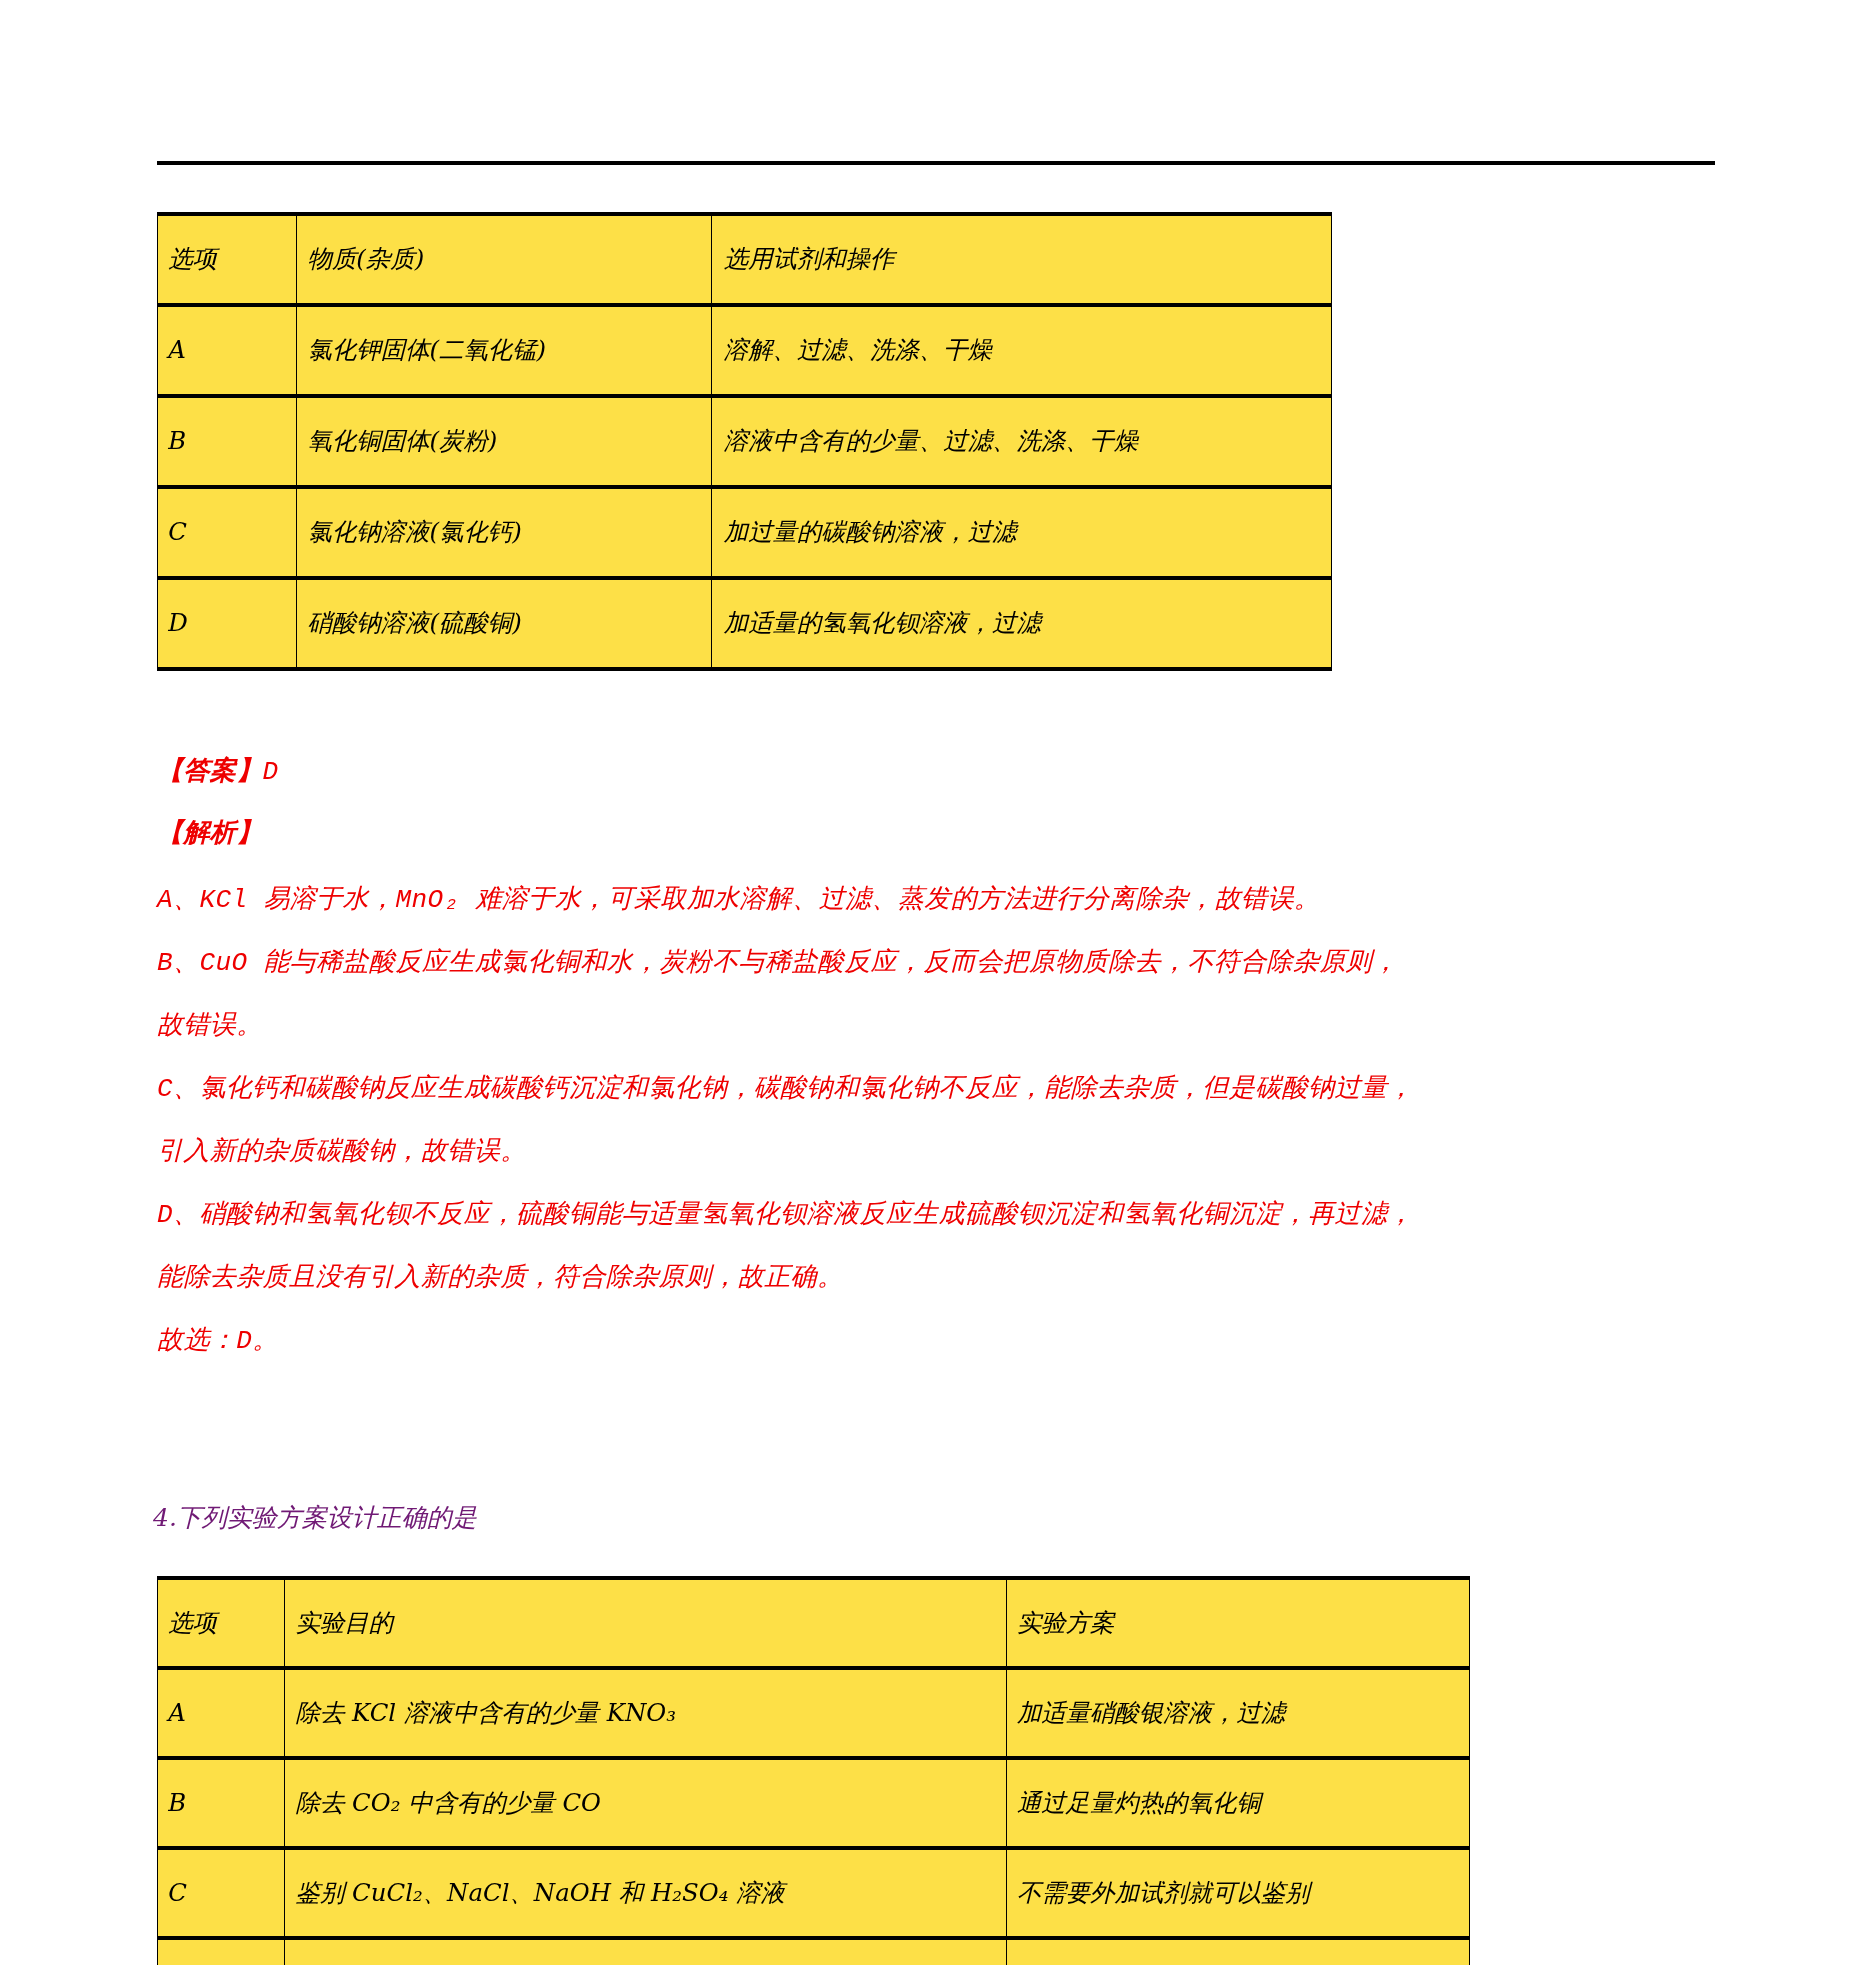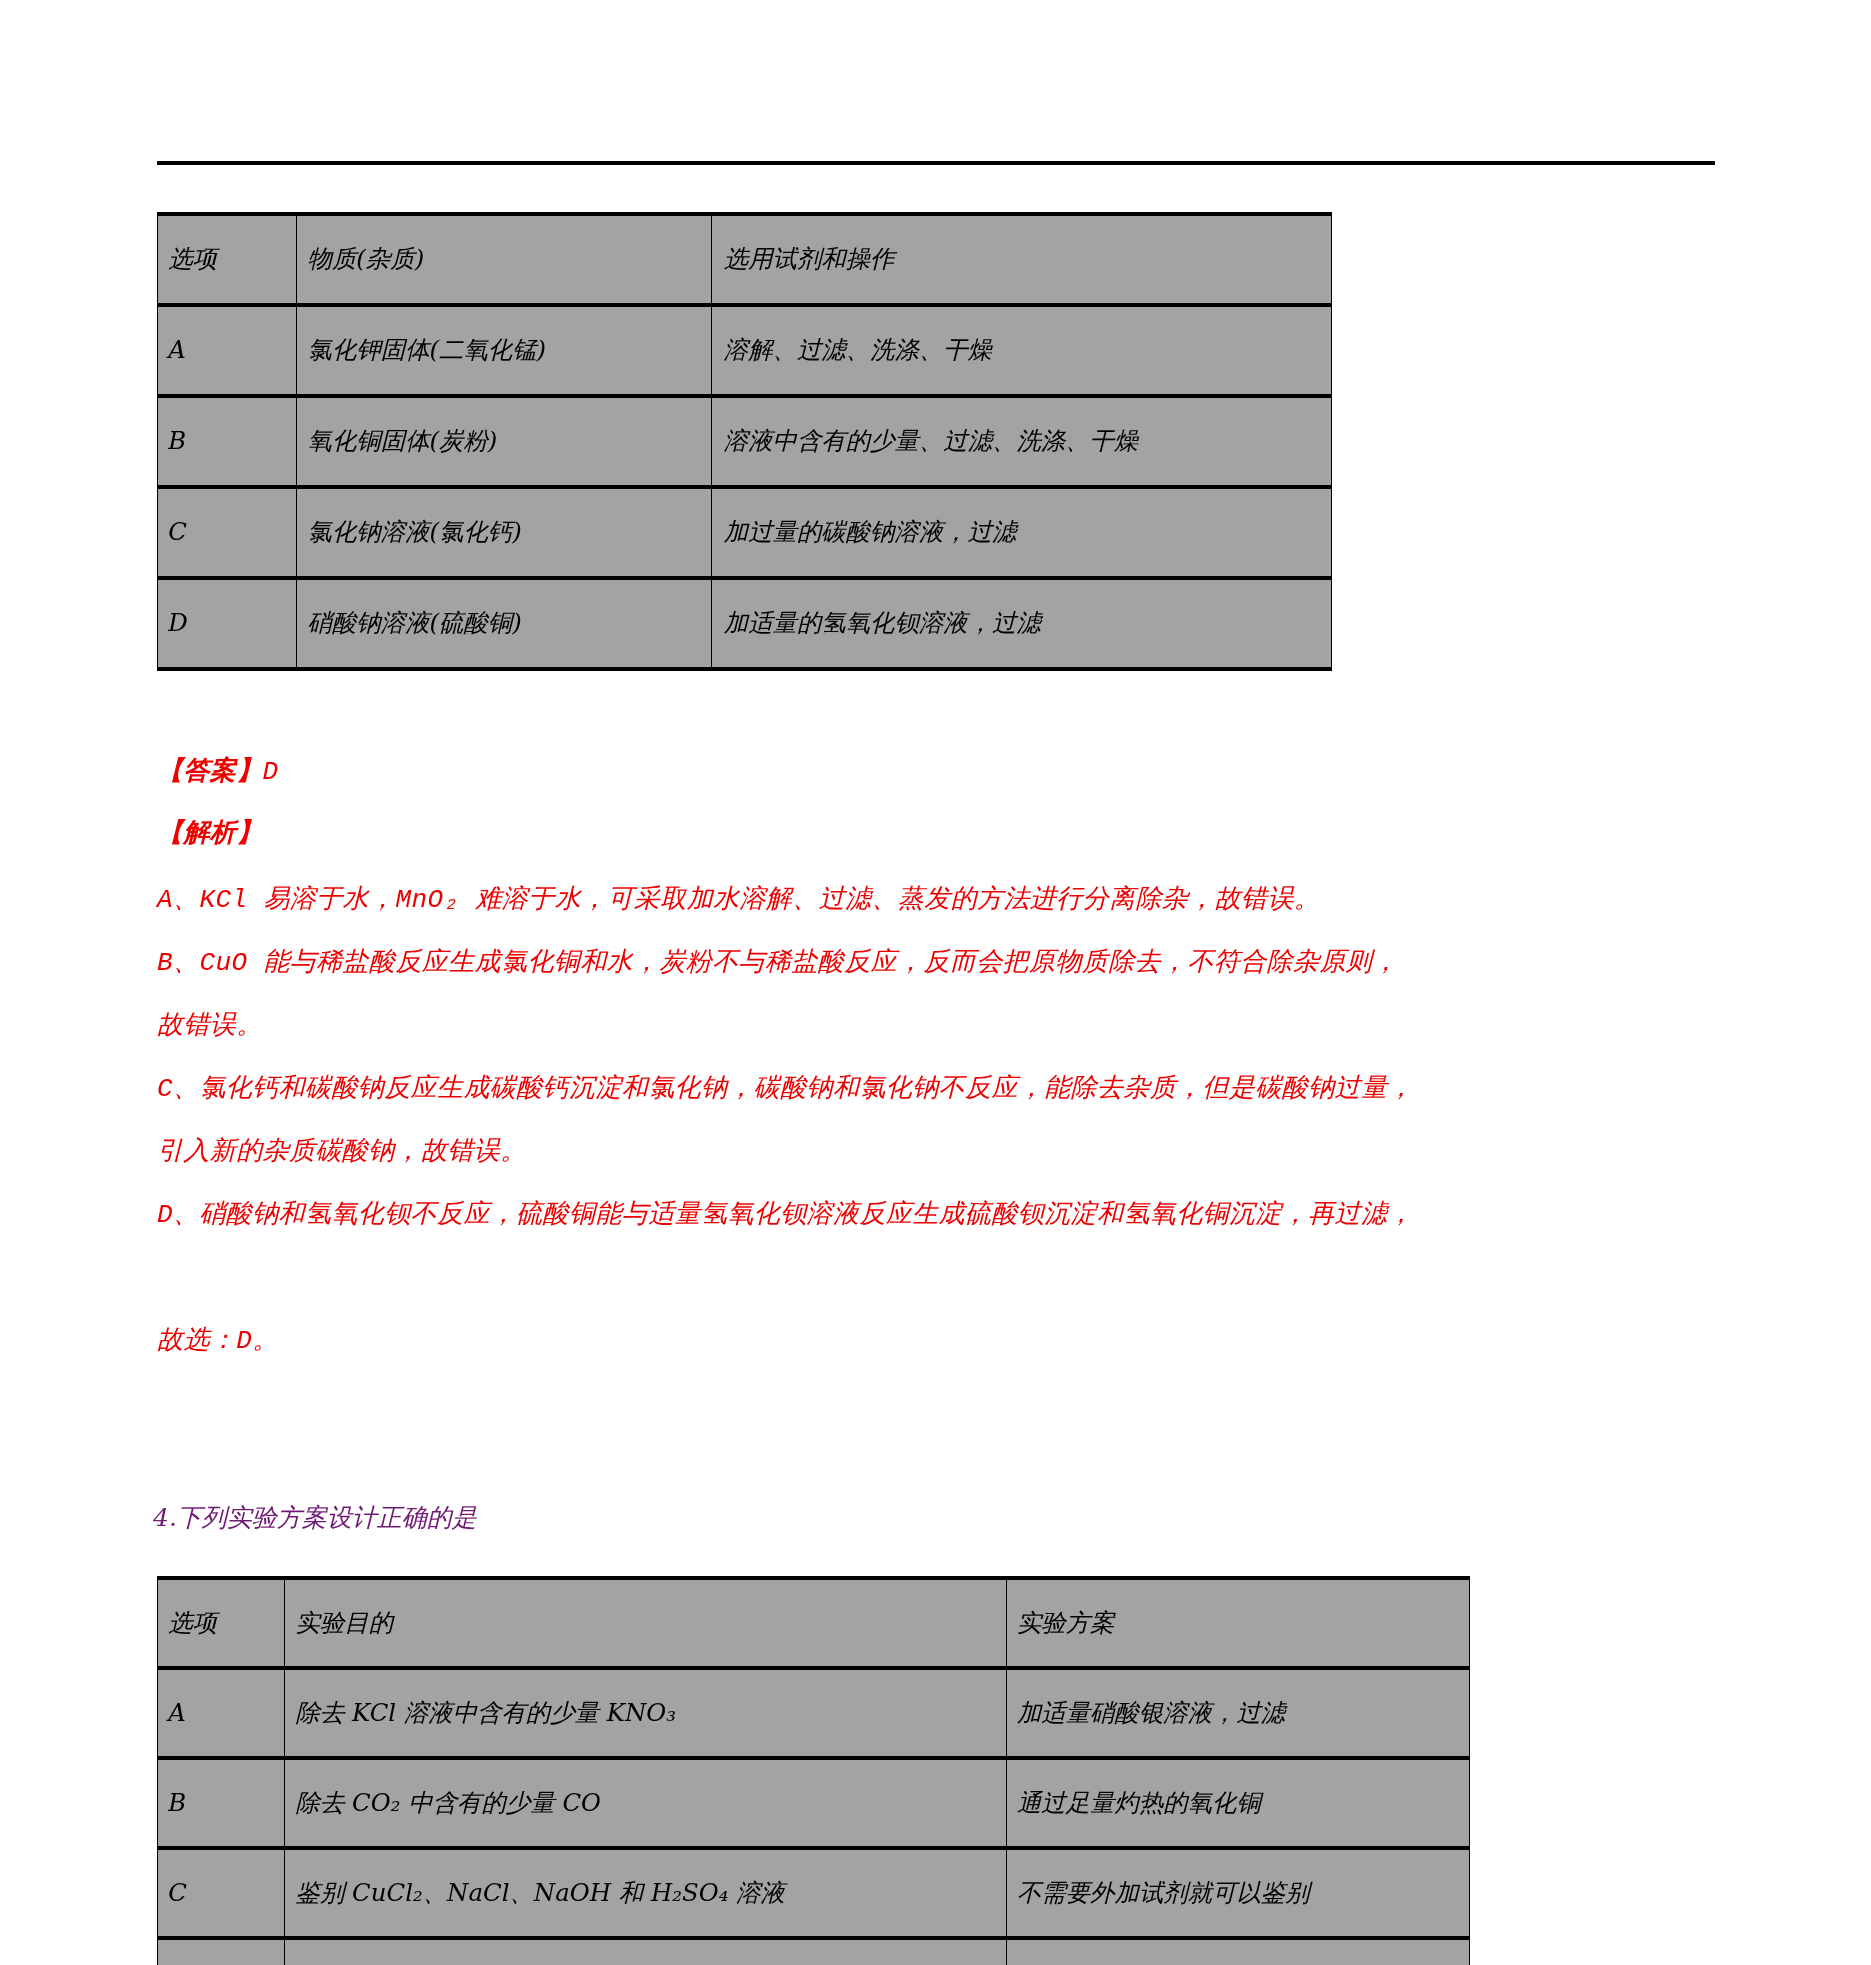--- a/index.html
+++ b/index.html
@@ -52,21 +52,21 @@
 
   .tag {
     font-weight: bold;
   }
 
   
   table.exam {
     position: absolute;
     border-collapse: collapse;
     table-layout: fixed;
-    background: #a3a3a3;
+    background: #fde047;
   }
   table.exam td {
     border: 1.2px solid #000000;
     padding: 0 10.2px;
     vertical-align: middle;
     font-style: italic;
     font-size: 24.4px;
     color: #000000;
     line-height: 1.15;
     white-space: nowrap;
@@ -153,20 +153,21 @@
   </div>
 
   <div class="line body-text red tag" style="left:157px; top:821px;">【解析】</div>
 
   <div class="line body-text red" style="left:157px; top:950px;">B、CuO 能与稀盐酸反应生成氯化铜和水，炭粉不与稀盐酸反应，反而会把原物质除去，不符合除杂原则，</div>
   <div class="line body-text red" style="left:157px; top:887px;">A、KCl 易溶于水，MnO₂ 难溶于水，可采取加水溶解、过滤、蒸发的方法进行分离除杂，故错误。</div>
   <div class="line body-text red" style="left:157px; top:1013px;">故错误。</div>
   <div class="line body-text red" style="left:157px; top:1076px;">C、氯化钙和碳酸钠反应生成碳酸钙沉淀和氯化钠，碳酸钠和氯化钠不反应，能除去杂质，但是碳酸钠过量，</div>
   <div class="line body-text red" style="left:157px; top:1139px;">引入新的杂质碳酸钠，故错误。</div>
   <div class="line body-text red" style="left:157px; top:1202px;">D、硝酸钠和氢氧化钡不反应，硫酸铜能与适量氢氧化钡溶液反应生成硫酸钡沉淀和氢氧化铜沉淀，再过滤，</div>
+  <div class="line body-text red" style="left:157px; top:1265px;">能除去杂质且没有引入新的杂质，符合除杂原则，故正确。</div>
   <div class="line body-text red" style="left:157px; top:1328px;">故选：D。</div>
 
   <div class="line q-heading" style="left:153px; top:1505px;">4.下列实验方案设计正确的是</div>
 
   <table class="exam" id="table-2">
     <tbody>
       <tr class="topline">
         <td class="c-opt">选项</td>
         <td class="c-goal">实验目的</td>
         <td class="c-plan">实验方案</td>

